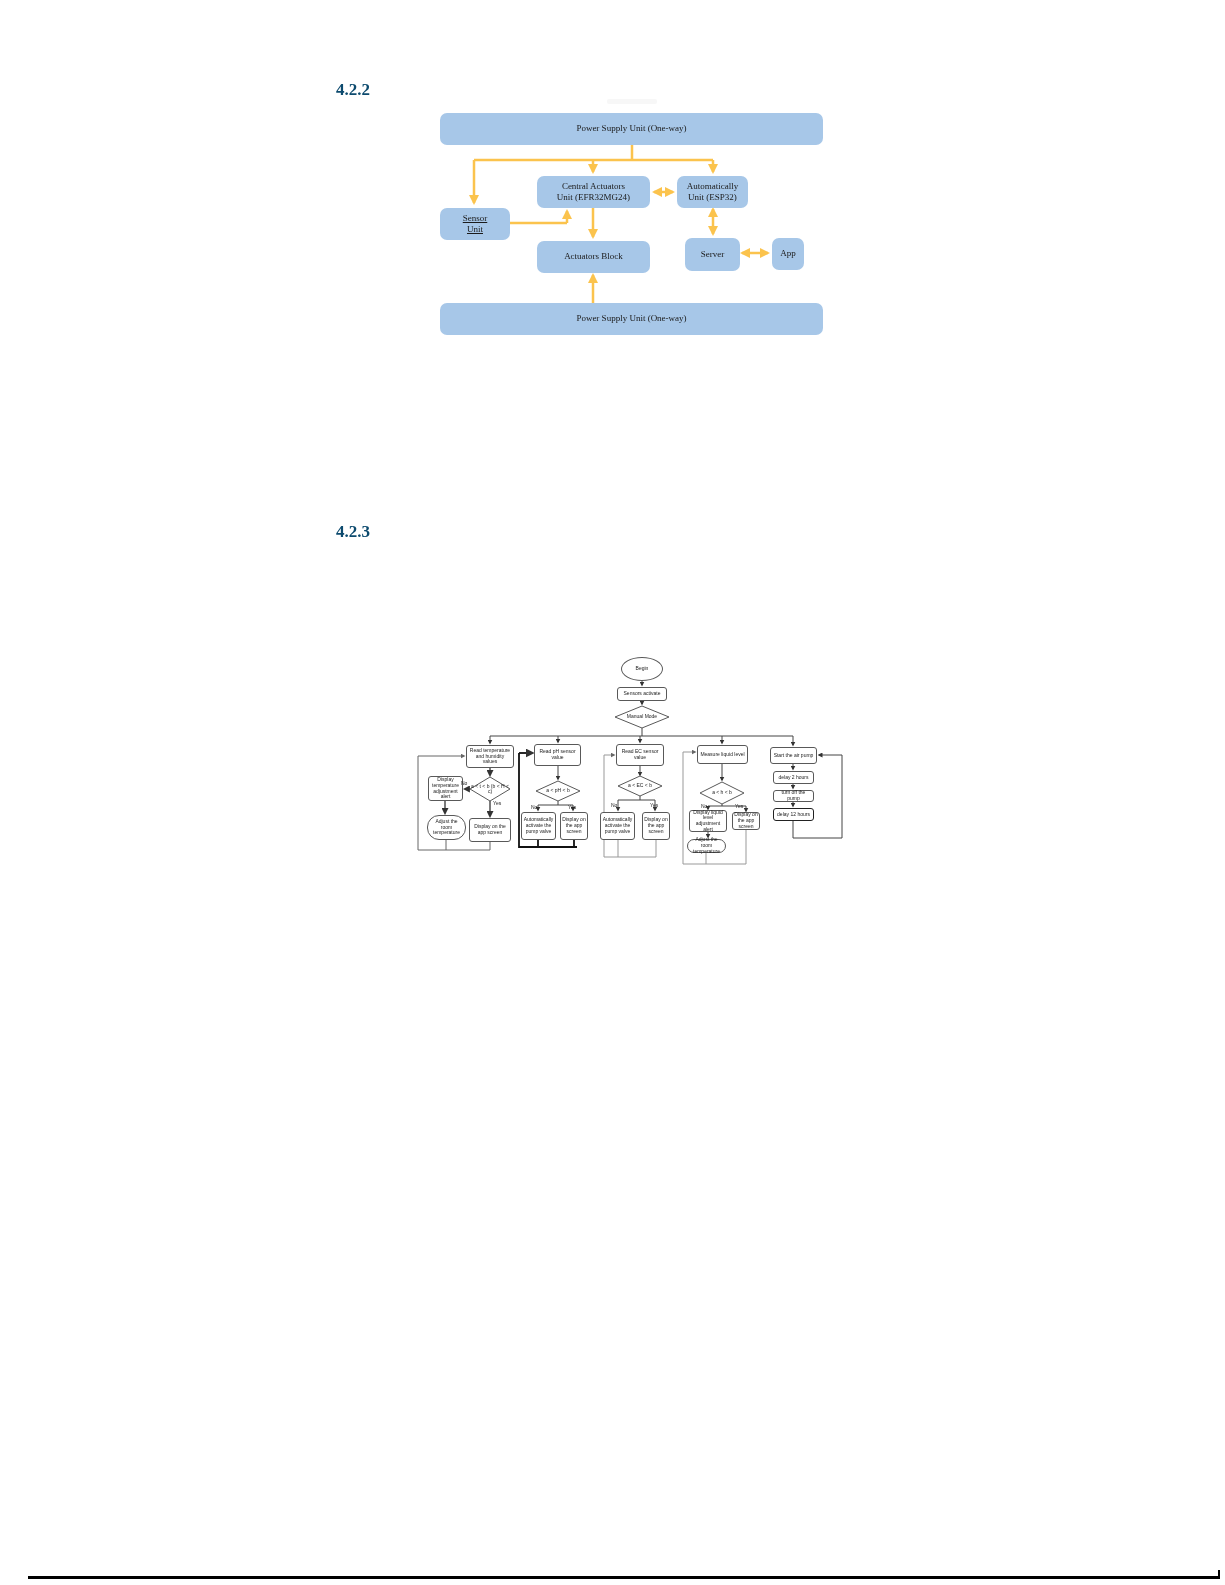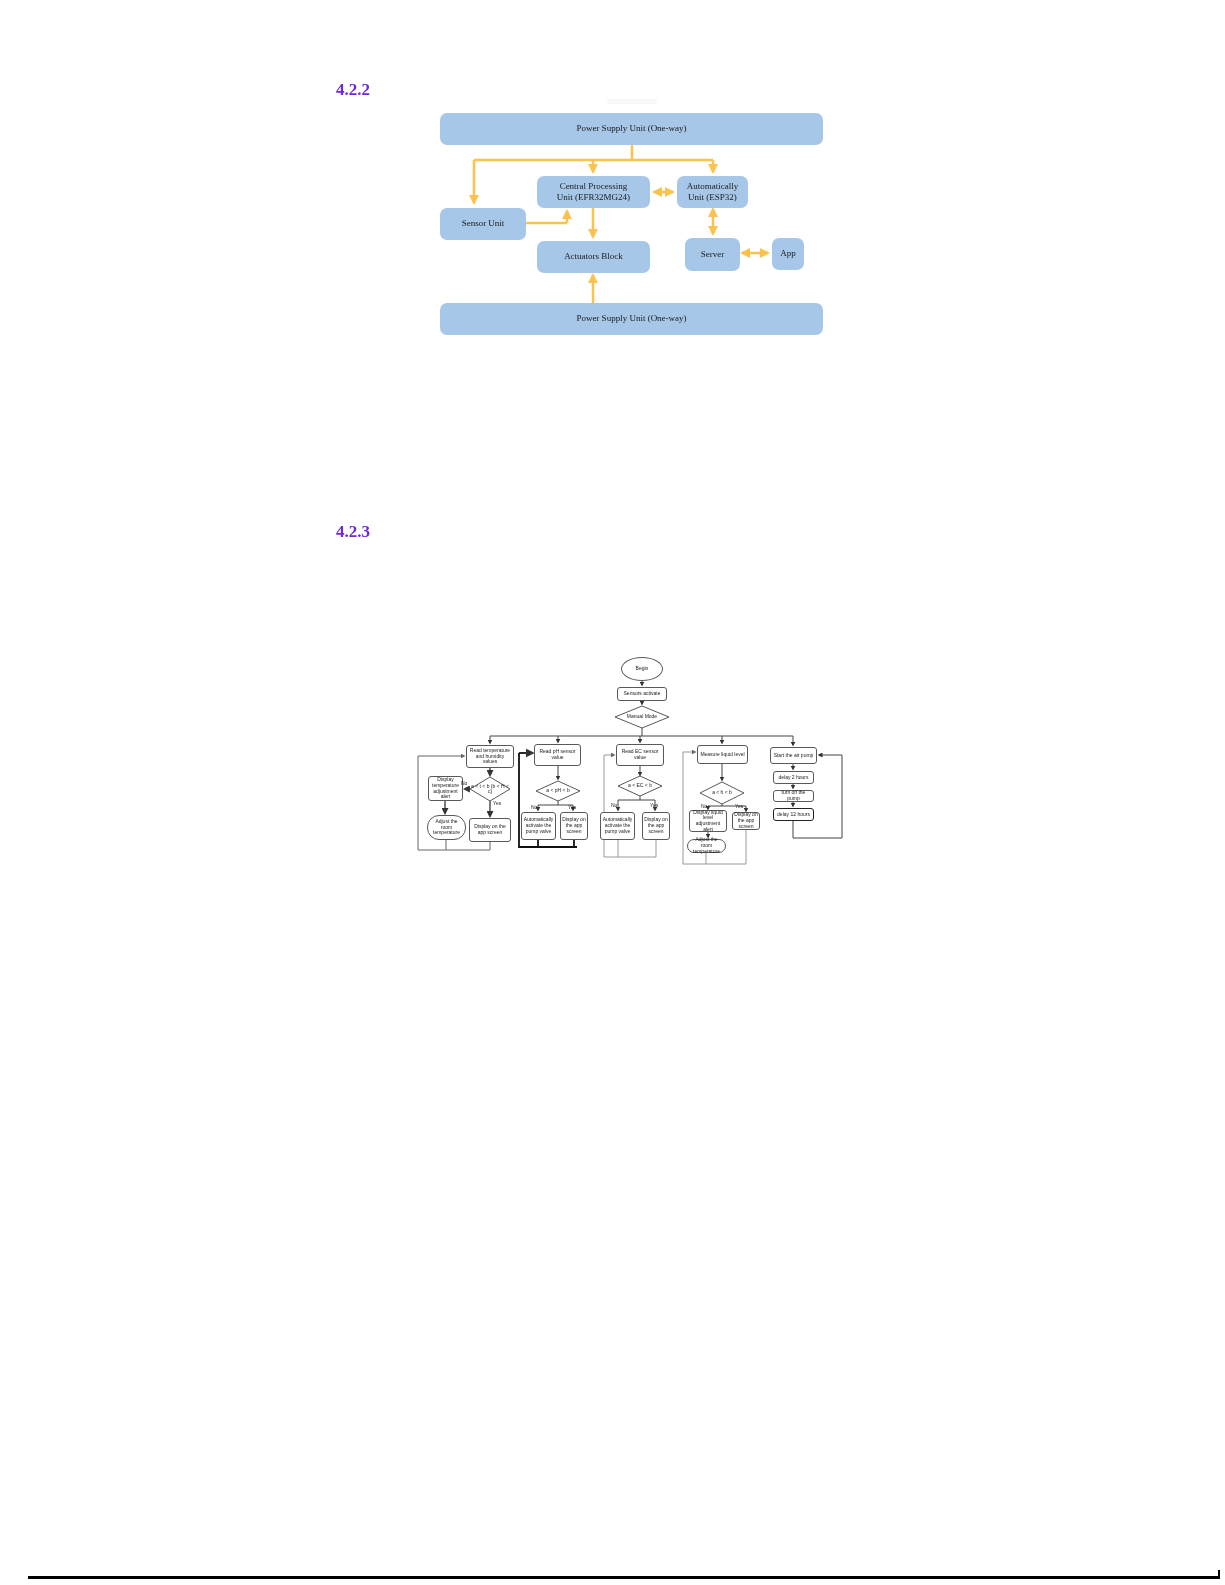--- a/index.html
+++ b/index.html
@@ -1,19 +1,19 @@
 <!DOCTYPE html>
 <html><head>
 <meta charset="utf-8">
 <style>
   * { margin:0; padding:0; box-sizing:border-box; }
   body { background:#ffffff; }
   .page { position:relative; width:1225px; height:1585px; background:#fff; overflow:hidden;
           font-family:"Liberation Serif", serif; }
-  .heading { position:absolute; font-weight:bold; font-size:17px; color:#6d28d9; }
+  .heading { position:absolute; font-weight:bold; font-size:17px; color:#0c4a6e; }
 
   
   .bdiag { position:absolute; left:430px; top:95px; width:400px; height:245px; }
   .bdiag svg { position:absolute; left:0; top:0; }
   .bnode { position:absolute; background:#A7C7E8; border-radius:7px; display:flex;
            align-items:center; justify-content:center; text-align:center;
            font-size:9px; line-height:1.25; color:#1b1b1b; padding:16px; z-index:2; }
   .smudge { position:absolute; background:#f7f7f7; border-radius:2px; z-index:1; }
 
   
@@ -58,23 +58,23 @@
         <path d="M137,128 V116" marker-end="url(#ahy)"></path>
         <path d="M224,97 H243" marker-start="url(#ahy)" marker-end="url(#ahy)"></path>
         <path d="M163,112 V142" marker-end="url(#ahy)"></path>
         <path d="M283,114 V139" marker-start="url(#ahy)" marker-end="url(#ahy)"></path>
         <path d="M312,158 H338" marker-start="url(#ahy)" marker-end="url(#ahy)"></path>
         <path d="M163,208 V180" marker-end="url(#ahy)"></path>
       </g>
     </svg>
     <div class="smudge" style="left:177px; top:4px; width:50px; height:5px;"></div>
     <div class="bnode" style="left:10px; top:18px; width:383px; height:31px;">Power Supply Unit (One-way)</div>
-    <div class="bnode" style="left:107px; top:81px; width:113px; height:31px;">Central Processing Unit (EFR32MG24)</div>
+    <div class="bnode" style="left:107px; top:81px; width:113px; height:31px;">Central Actuators Unit (EFR32MG24)</div>
     <div class="bnode" style="left:247px; top:81px; width:71px; height:31px;">Automatically Unit (ESP32)</div>
-    <div class="bnode" style="left:10px; top:113px; width:86px; height:30px;">Sensor Unit</div>
+    <div class="bnode" style="left:10px; top:113px; width:70px; height:30px;text-decoration:underline;">Sensor Unit</div>
     <div class="bnode" style="left:107px; top:146px; width:113px; height:20px;">Actuators Block</div>
     <div class="bnode" style="left:255px; top:143px; width:55px; height:33px;">Server</div>
     <div class="bnode" style="left:342px; top:143px; width:28px; height:30px;">App</div>
     <div class="bnode" style="left:10px; top:208px; width:383px; height:30px;">Power Supply Unit (One-way)</div>
   </div>
 
   <div class="fdiag">
     <svg width="455" height="225">
       <defs>
         <marker id="ahk" viewBox="0 0 10 10" refX="7" refY="5" markerWidth="5" markerHeight="5" orient="auto-start-reverse">

